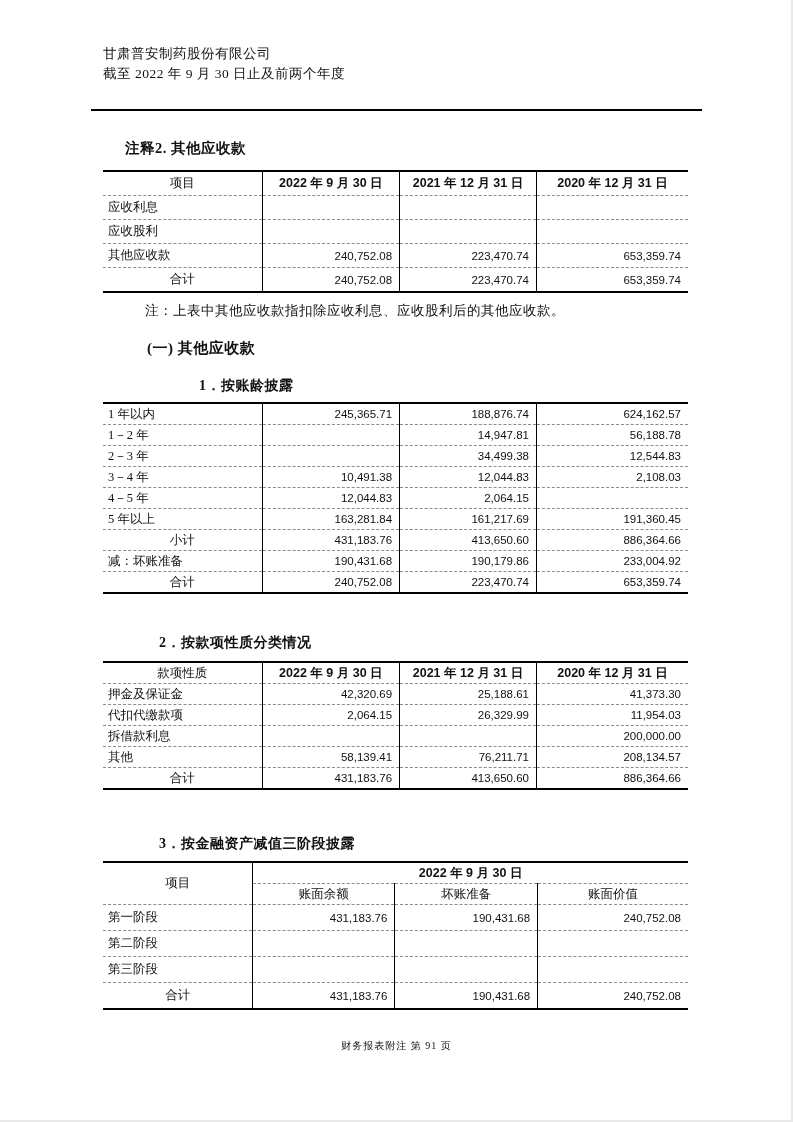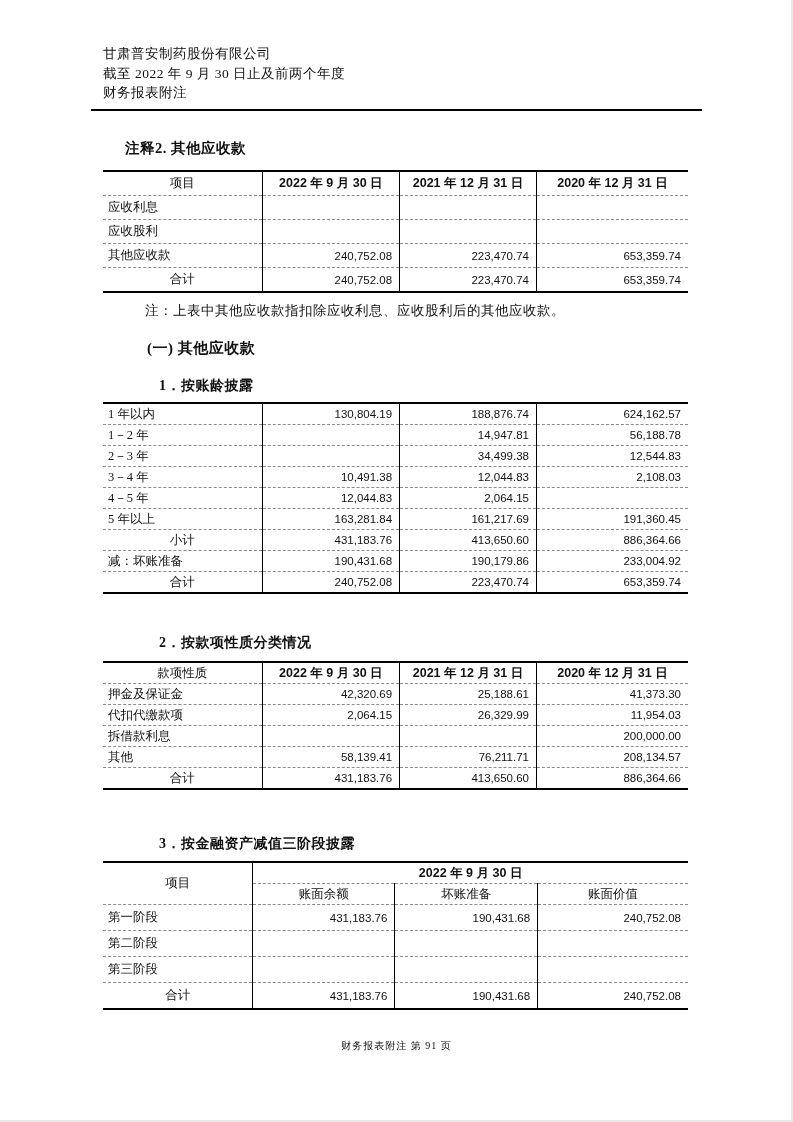--- a/index.html
+++ b/index.html
@@ -35,21 +35,21 @@
   }
   .h-sec{
     position:absolute;left:147px;
     font-size:15px;font-weight:bold;letter-spacing:0.5px;
   }
   .h-sub{
     position:absolute;left:159px;
     font-size:14px;font-weight:bold;letter-spacing:0.5px;
   }
   .pos-sec1{top:339px;}
-  .pos-sub1{top:377px;}
+  .pos-sub1{top:377px;margin-left:40px;}
   .pos-sub2{top:634px;}
   .pos-sub3{top:835px;}
 
   table.doc-table{
     position:absolute;left:103px;
     width:585px;
     border-collapse:collapse;
     table-layout:fixed;
     border-top:2px solid #000;
     border-bottom:2px solid #000;
@@ -94,21 +94,20 @@
   }
 </style>
 </head>
 <body>
 
 <div class="page">
 
   <div class="doc-header">
     <div>甘肃普安制药股份有限公司</div>
     <div>截至 2022 年 9 月 30 日止及前两个年度</div>
-    <div>财务报表附注</div>
   </div>
   <div class="header-rule"></div>
 
   <div class="h-note2">注释2. 其他应收款</div>
 
   <table class="doc-table t1 pos-t1">
     <colgroup>
         <col style="width:27.2%">
         <col style="width:23.5%">
         <col style="width:23.4%">
@@ -157,21 +156,21 @@
   <table class="doc-table t2 pos-t2">
     <colgroup>
         <col style="width:27.2%">
         <col style="width:23.5%">
         <col style="width:23.4%">
         <col style="width:25.9%">
       </colgroup>
     <tbody>
         <tr>
           <td class="row-label">1 年以内</td>
-          <td class="num">130,804.19</td>
+          <td class="num">245,365.71</td>
           <td class="num">188,876.74</td>
           <td class="num">624,162.57</td>
         </tr>
         <tr>
           <td class="row-label">1－2 年</td>
           <td class="num"></td>
           <td class="num">14,947.81</td>
           <td class="num">56,188.78</td>
         </tr>
         <tr>

